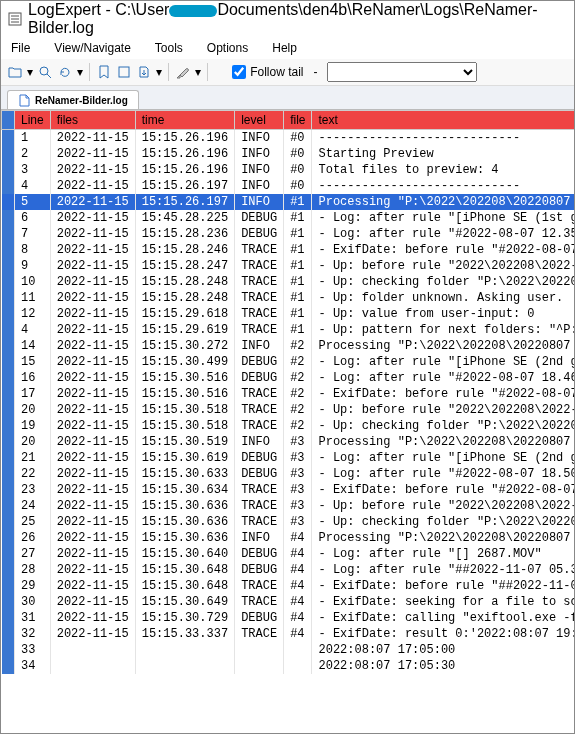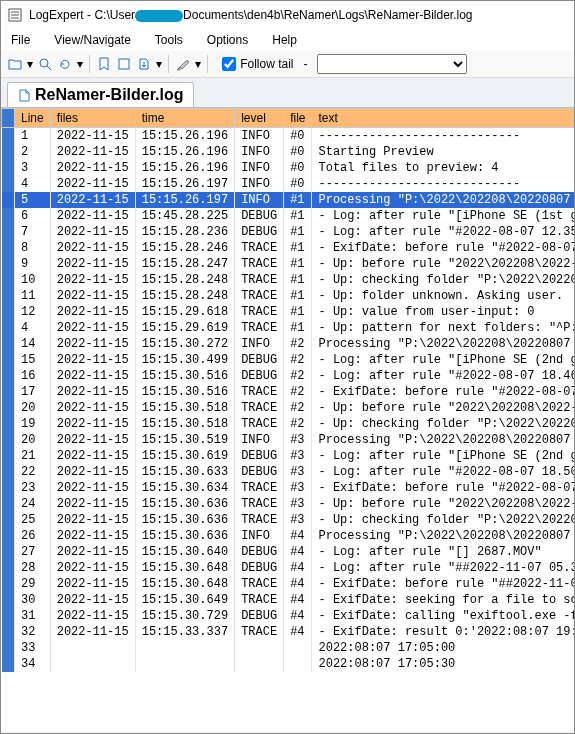--- a/index.html
+++ b/index.html
@@ -1,34 +1,34 @@
 <!DOCTYPE html>
 <html><head>
 <meta charset="utf-8">
 <style>
 * { margin: 0; padding: 0; box-sizing: border-box; }
 body { font-family: "Segoe UI", Tahoma, sans-serif; font-size: 12px; background: #f0f0f0; width: 575px; height: 734px; overflow: hidden; border: 1px solid #888; }
-.titlebar { background: #fff; padding: 6px 6px; display: flex; align-items: center; gap: 6px; font-size: 12px; }
+.titlebar { background: #fff; padding: 0 6px; display: flex; align-items: center; gap: 6px; font-size: 16px; }
 .titlebar .app-icon { width: 16px; height: 16px; display: inline-flex; align-items: center; justify-content: center; }
 .titlebar .redact { display: inline-block; background: #0099c8; border-radius: 8px; width: 48px; height: 12px; vertical-align: middle; }
 .menubar { background: #fff; padding: 2px 6px; display: flex; gap: 16px; font-size: 12px; }
 .menubar span { padding: 2px 4px; cursor: default; }
 .toolbar { background: #f8f8f8; padding: 3px 6px; display: flex; align-items: center; gap: 4px; border-bottom: 1px solid #ddd; }
 .toolbar .tb-icon { width: 16px; height: 16px; display: inline-flex; align-items: center; justify-content: center; color: #2a6fb5; }
 .toolbar .sep { width: 1px; height: 18px; background: #ccc; margin: 0 2px; }
-.toolbar .follow-box { display: flex; align-items: flex-start; gap: 4px; margin-left: 8px; }
+.toolbar .follow-box { display: flex; align-items: flex-start; gap: 4px; margin-left: 18px; }
 .toolbar .follow-box input[type=checkbox] { width: 14px; height: 14px; }
 .toolbar .dash { margin: 0 6px; }
 .toolbar select { width: 150px; height: 20px; font-size: 12px; }
 .tabbar { background: #eef1f6; padding: 4px 6px 0 6px; border-bottom: 1px solid #bbb; display: flex; }
-.tab { background: #fff; border: 1px solid #bbb; border-bottom: none; border-radius: 3px 3px 0 0; padding: 3px 10px; display: flex; align-items: center; gap: 5px; font-size: 16px; font-weight: bold; }
+.tab { background: #fff; border: 1px solid #bbb; border-bottom: none; border-radius: 3px 3px 0 0; padding: 3px 10px; display: flex; align-items: center; gap: 5px; font-size: 10px; font-weight: bold; }
 .tab .tab-icon { width: 12px; height: 12px; display:inline-flex; align-items:center; justify-content:center; }
 .table-wrap { background: #fff; overflow: auto; height: calc(734px - 110px); }
 table { border-collapse: collapse; font-family: "Courier New", monospace; font-size: 12px; width: 100%; }
-thead th { background: #fdba74; border: 1px solid #ccc; font-weight: normal; text-align: left; padding: 2px 6px; font-family: "Segoe UI", Tahoma, sans-serif; font-size: 12px; position: sticky; top: 0; }
+thead th { background: #ef4444; border: 1px solid #ccc; font-weight: normal; text-align: left; padding: 2px 6px; font-family: "Segoe UI", Tahoma, sans-serif; font-size: 12px; position: sticky; top: 0; }
 thead th.sel { background: #3a77d1; width: 14px; }
 tbody td { border-right: 1px solid #e4e4e4; padding: 1px 6px; white-space: nowrap; }
 tbody tr.selected td { background: #2b69d7; color: #fff; }
 tbody td.sel { background: #3a77d1; width: 14px; }
 tbody td.line { text-align: left; width: 36px; }
 tbody td.text { overflow: hidden; }
 </style>
 </head>
 <body>
 

